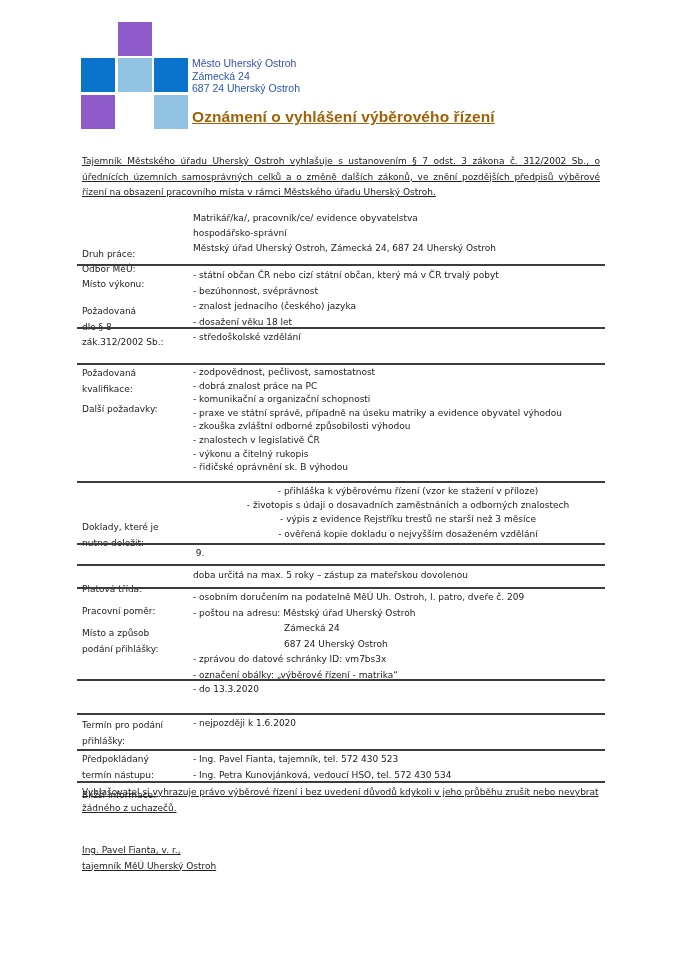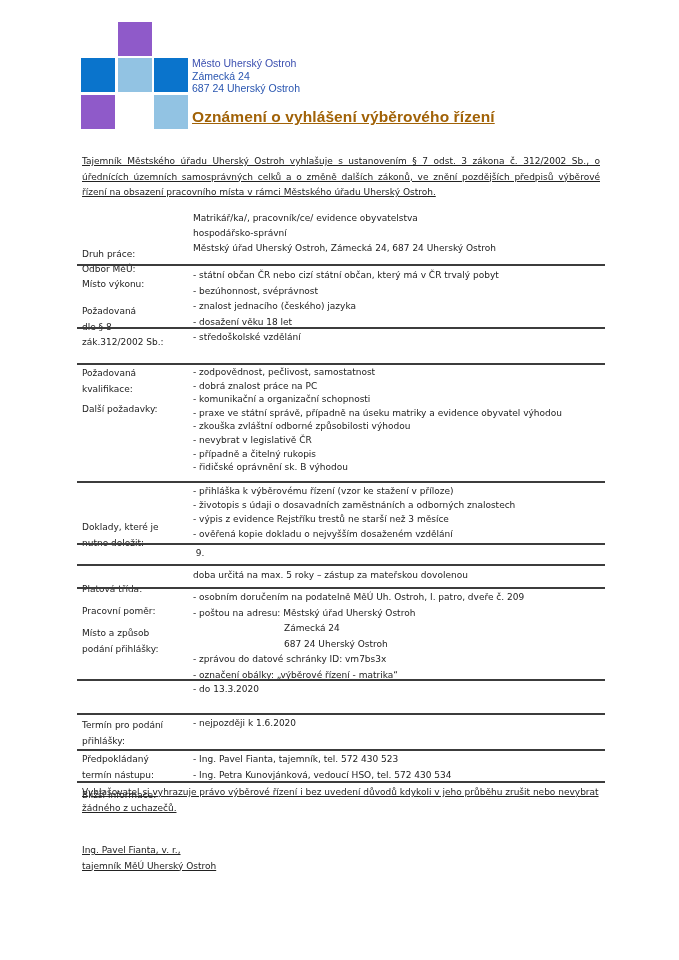--- a/index.html
+++ b/index.html
@@ -93,33 +93,33 @@
   <div class="row txt" style="top:366px;">
     <div class="lbl">
       <div>Další požadavky:</div>
     </div>
     <div class="val" style="line-height:13.6px;">
       <div>- zodpovědnost, pečlivost, samostatnost</div>
       <div>- dobrá znalost práce na PC</div>
       <div>- komunikační a organizační schopnosti</div>
       <div>- praxe ve státní správě, případně na úseku matriky a evidence obyvatel výhodou</div>
       <div>- zkouška zvláštní odborné způsobilosti výhodou</div>
-      <div>- nevybrat v legislativě ČR</div>
-      <div>- případně a čitelný rukopis</div>
+      <div>- znalostech v legislativě ČR</div>
+      <div>- výkonu a čitelný rukopis</div>
       <div>- řidičské oprávnění sk. B výhodou</div>
     </div>
   </div>
 
   <div class="hr" style="top:481px;"></div>
   <div class="row txt" style="top:484px;">
     <div class="lbl">
       <div>Doklady, které je</div>
       <div>nutno doložit:</div>
     </div>
-    <div class="val" style="line-height:14.2px;">
+    <div class="val" style="line-height:14.2px;text-align:center;">
       <div>- přihláška k výběrovému řízení (vzor ke stažení v příloze)</div>
       <div>- životopis s údaji o dosavadních zaměstnáních a odborných znalostech</div>
       <div>- výpis z evidence Rejstříku trestů ne starší než 3 měsíce</div>
       <div>- ověřená kopie dokladu o nejvyšším dosaženém vzdělání</div>
     </div>
   </div>
 
   <div class="hr" style="top:543px;"></div>
   <div class="row txt" style="top:546px;">
     <div class="lbl">Platová třída:</div>

